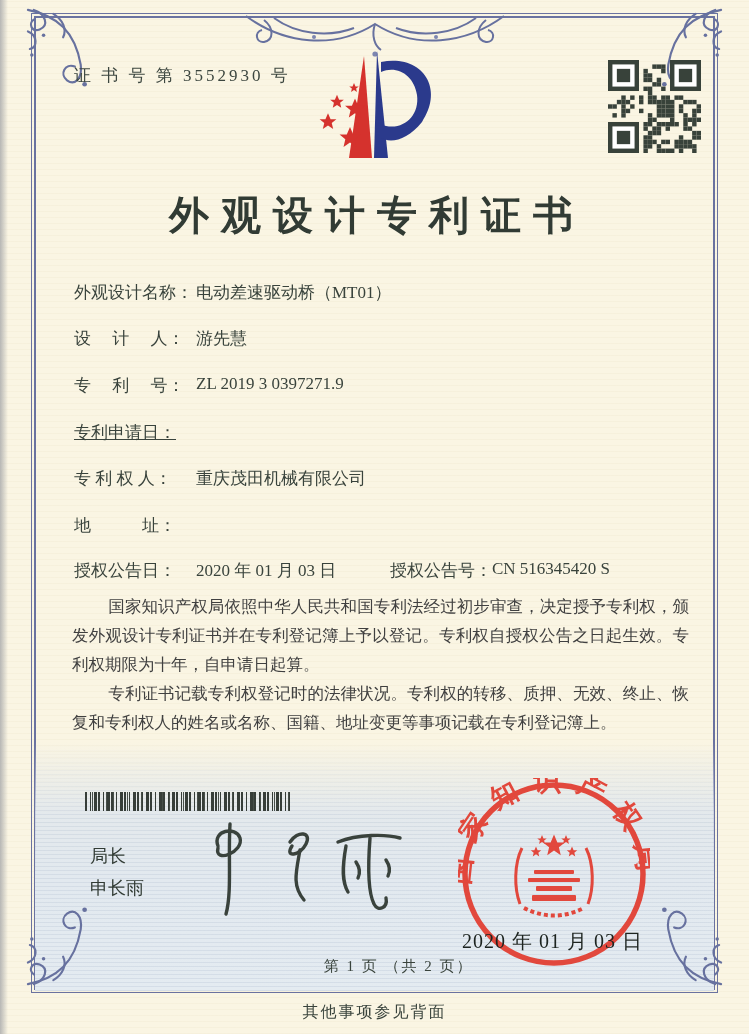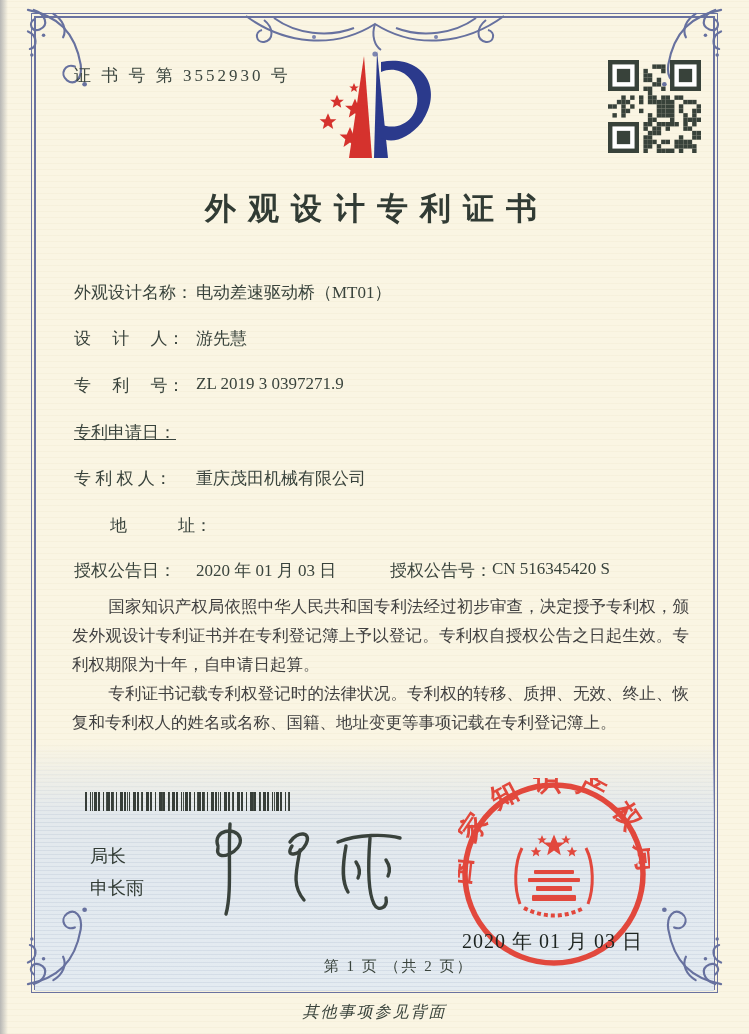--- a/index.html
+++ b/index.html
@@ -38,49 +38,49 @@
             mask-image:linear-gradient(to bottom, transparent 0, #000 80px);
   }
   .abs{position:absolute;}
   .cert-number{
     left:74px;top:64px;font-size:17px;letter-spacing:3px;color:#3c463f;
   }
   .logo-svg{left:292px;top:40px;width:180px;height:135px;}
   .qr-svg{left:608px;top:60px;width:93px;height:93px;}
   .doc-title{
     left:5px;right:0;top:188px;text-align:center;
-    font-size:31px;font-weight:bold;letter-spacing:12px;color:#313b34;
+    font-size:40px;font-weight:bold;letter-spacing:12px;color:#313b34;
   }
   .fields{left:74px;top:281px;right:48px;font-size:17px;color:#39433c;}
   .field-row{position:absolute;left:0;right:0;display:flex;}
   .field-label{display:inline-block;min-width:122px;white-space:pre;}
   .field-value{white-space:pre;}
   .row0{top:0;}   .row1{top:46px;} .row2{top:93px;}
-  .row3{top:140px;text-decoration:underline;} .row4{top:186px;} .row5{top:233px;margin-left:36px;}
+  .row3{top:140px;text-decoration:underline;} .row4{top:186px;} .row5{top:233px;}
   .grant-row{left:74px;top:559px;right:48px;font-size:17px;color:#39433c;display:flex;}
   .grant-no{position:absolute;left:316px;top:0;display:flex;}
   .paragraphs{left:72px;right:60px;top:592px;font-size:16.5px;line-height:29px;
     color:#404040;text-align:justify;}
   .paragraphs p{margin:0;text-indent:2.2em;}
   .barcode{
     left:85px;top:792px;width:205px;height:19px;
     background:
       repeating-linear-gradient(90deg,#373e39 0 2px,rgba(0,0,0,0) 2px 5px,#373e39 5px 6px,rgba(0,0,0,0) 6px 9px,#373e39 9px 12px,rgba(0,0,0,0) 12px 13px),
       repeating-linear-gradient(90deg,#474f49 0 1px,rgba(0,0,0,0) 1px 7px);
   }
   .sig-block{left:90px;top:840px;font-size:18px;color:#313b34;line-height:32px;
     font-family:"Liberation Sans","DejaVu Sans",sans-serif;}
   .sig-svg{left:190px;top:818px;width:220px;height:104px;}
   .seal-svg{left:458px;top:778px;width:192px;height:192px;}
   .seal-date{
     left:462px;top:928px;width:188px;font-size:20px;color:#1d2420;
     letter-spacing:1px;white-space:nowrap;z-index:5;
   }
   .page-info{left:0;right:0;top:957px;text-align:center;font-size:15px;color:#39433c;letter-spacing:2px;margin-left:48px;}
-  .back-note{left:0;right:0;top:1002px;text-align:center;font-size:16px;color:#39433c;letter-spacing:2px;font-style:italic;}
+  .back-note{left:0;right:0;top:1002px;text-align:center;font-size:16px;color:#39433c;letter-spacing:2px;}
   .flourish{position:absolute;width:88px;height:88px;}
   .fl-tl{left:24px;top:6px;}
   .fl-tr{left:637px;top:6px;transform:scaleX(-1);}
   .fl-bl{left:24px;top:900px;transform:scaleY(-1);}
   .fl-br{left:637px;top:900px;transform:scale(-1,-1);}
   .top-ornament{position:absolute;left:244px;top:4px;width:262px;height:58px;}
 </style>
 </head>
 <body>
 

